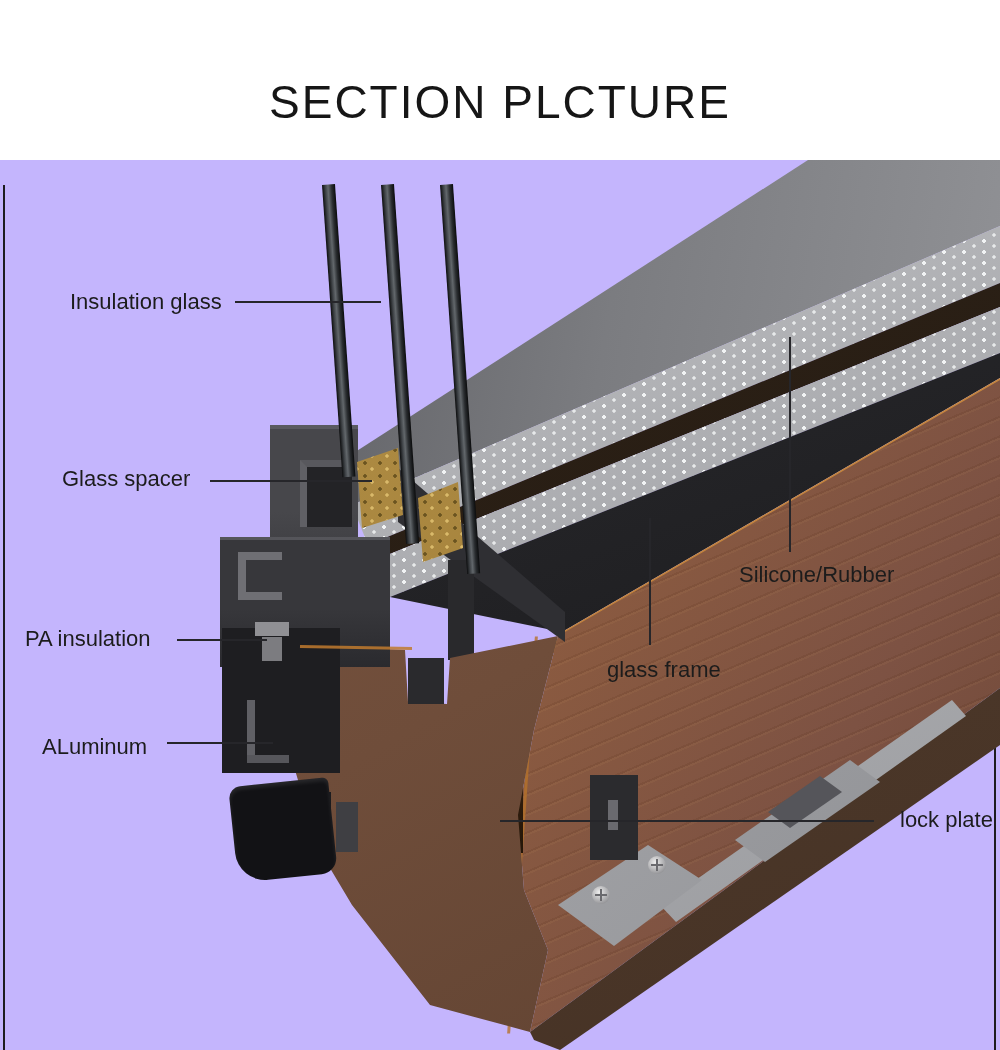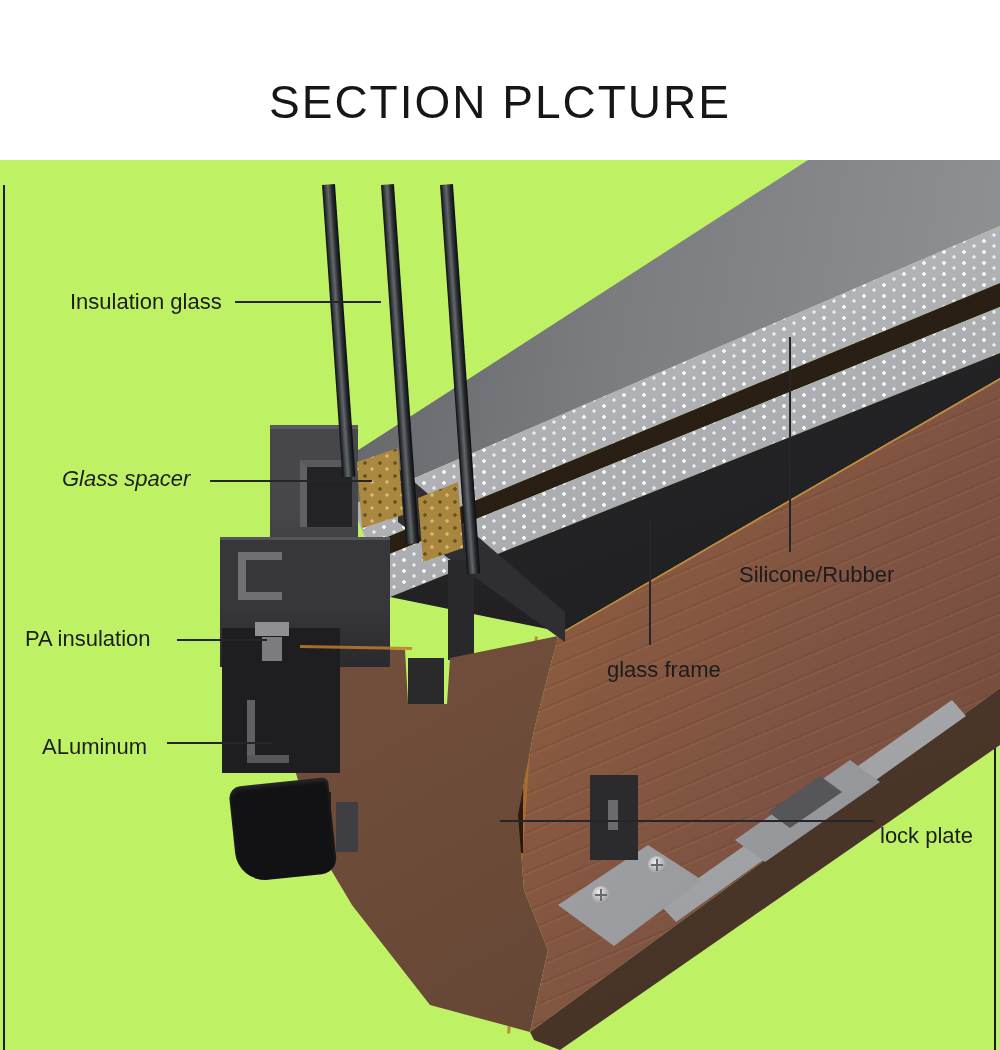--- a/index.html
+++ b/index.html
@@ -3,21 +3,21 @@
 <meta charset="utf-8">
 <style>
   html,body{margin:0;padding:0;background:#ffffff;}
   body{width:1000px;height:1050px;position:relative;overflow:hidden;
        font-family:"Liberation Sans","DejaVu Sans",sans-serif;color:#1d1d1f;}
   .abs{position:absolute;}
   
   #title{left:0;top:44px;width:1000px;text-align:center;font-size:46px;
          letter-spacing:2px;font-weight:400;color:#161616;}
   
-  #photo{left:0;top:160px;width:1000px;height:890px;overflow:hidden;background:#bef264;}
+  #photo{left:0;top:160px;width:1000px;height:890px;overflow:hidden;background:#c4b5fd;}
   .edge{background:#1c1c1e;}
   
   .lbl{font-size:22px;color:#1c1c1c;white-space:nowrap;z-index:40;}
   .lead{background:#26262a;z-index:39;}
   
   .band{left:0;top:0;width:1000px;height:890px;}
   .z1{z-index:1}.z2{z-index:2}.z3{z-index:3}
   #grayGlass{clip-path:polygon(335px 305px,808px 0px,1000px 0px,1000px 66px,352px 345px);
      background:linear-gradient(100deg,#515257 10%,#7b7c80 55%,#909195 90%);}
   #spacer1{clip-path:polygon(352px 345px,1000px 66px,1000px 123px,368px 385px);}
@@ -155,19 +155,19 @@
 
   <div class="abs lead" style="left:235px;top:141px;width:146px;height:2px;"></div>
   <div class="abs lead" style="left:210px;top:320px;width:162px;height:2px;"></div>
   <div class="abs lead" style="left:177px;top:479px;width:90px;height:2px;"></div>
   <div class="abs lead" style="left:167px;top:582px;width:106px;height:2px;"></div>
   <div class="abs lead" style="left:789px;top:177px;width:2px;height:215px;"></div>
   <div class="abs lead" style="left:649px;top:358px;width:2px;height:127px;"></div>
   <div class="abs lead" style="left:500px;top:660px;width:374px;height:2px;"></div>
 
   <div class="abs lbl" style="left:70px;top:129px;">Insulation glass</div>
-  <div class="abs lbl" style="left:62px;top:306px;font-style:italic;">Glass spacer</div>
+  <div class="abs lbl" style="left:62px;top:306px;">Glass spacer</div>
   <div class="abs lbl" style="left:25px;top:466px;text-align:center;">PA insulation</div>
   <div class="abs lbl" style="left:42px;top:574px;">ALuminum</div>
   <div class="abs lbl" style="left:739px;top:402px;">Silicone/Rubber</div>
   <div class="abs lbl" style="left:607px;top:497px;">glass frame</div>
-  <div class="abs lbl" style="left:880px;top:647px;margin-top:16px;">lock plate</div>
+  <div class="abs lbl" style="left:900px;top:647px;">lock plate</div>
 </div>
 
 </body></html>

